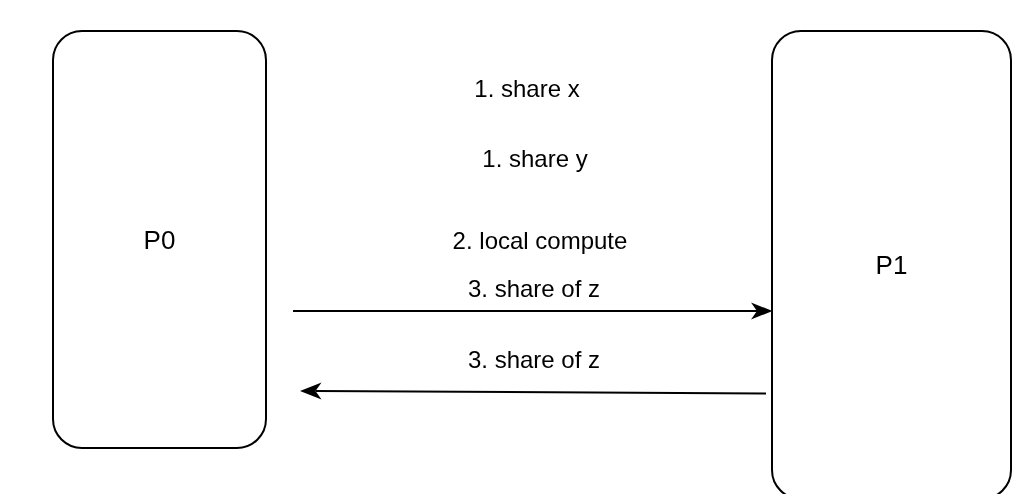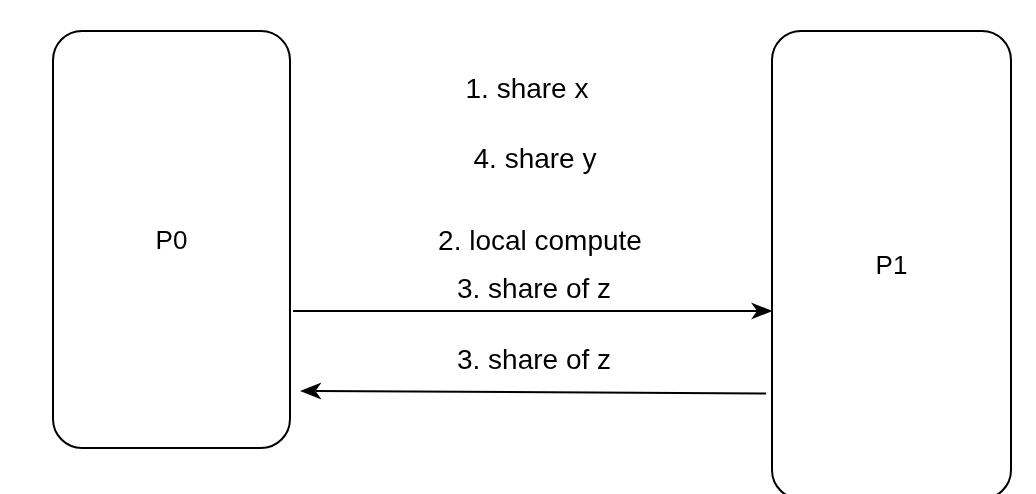--- a/index.html
+++ b/index.html
@@ -19,31 +19,31 @@
   .node {
     position: absolute;
     box-sizing: border-box;
     border: 2px solid #000000;
     border-radius: 30px;
     background: #ffffff;
     display: flex;
     align-items: center;
     justify-content: center;
   }
-  #node-p0 { left: 52px;  top: 30px; width: 239px; height: 419px; }
+  #node-p0 { left: 52px;  top: 30px; width: 215px; height: 419px; }
   #node-p1 { left: 771px; top: 30px; width: 241px; height: 470px; }
   .node-label {
     font-size: 26px;
     line-height: 1;
     color: #000000;
   }
   .float-label {
     position: absolute;
     transform: translate(-50%, -50%);
-    font-size: 28px;
+    font-size: 24px;
     line-height: 1.15;
     white-space: nowrap;
     color: #000000;
   }
   #label-share-x      { left: 527px; top: 89px;  }
   #label-share-y      { left: 535px; top: 159px; }
   #label-local-compute{ left: 540px; top: 241px; }
   #label-z-forward    { left: 534px; top: 289px; }
   #label-z-return     { left: 534px; top: 360px; }
   .arrows-layer {
@@ -62,21 +62,21 @@
 
   <div class="node" id="node-p0">
     <span class="node-label">P0</span>
   </div>
 
   <div class="node" id="node-p1">
     <span class="node-label">P1</span>
   </div>
 
   <div class="float-label" id="label-share-x">1. share x</div>
-  <div class="float-label" id="label-share-y">4. share y</div>
+  <div class="float-label" id="label-share-y">1. share y</div>
   <div class="float-label" id="label-local-compute">2. local compute</div>
 
   <div class="float-label" id="label-z-forward">3. share of z</div>
   <div class="float-label" id="label-z-return">3. share of z</div>
 
   <svg class="arrows-layer" viewBox="0 0 1036 494">
     <g>
       <line class="arrow-line" x1="293" y1="311" x2="758" y2="311" stroke="#000000"></line>
       <path d="M 772.5,311 L 751,302.5 L 757,311 L 751,319.5 Z" fill="#000000"></path>
     </g>

